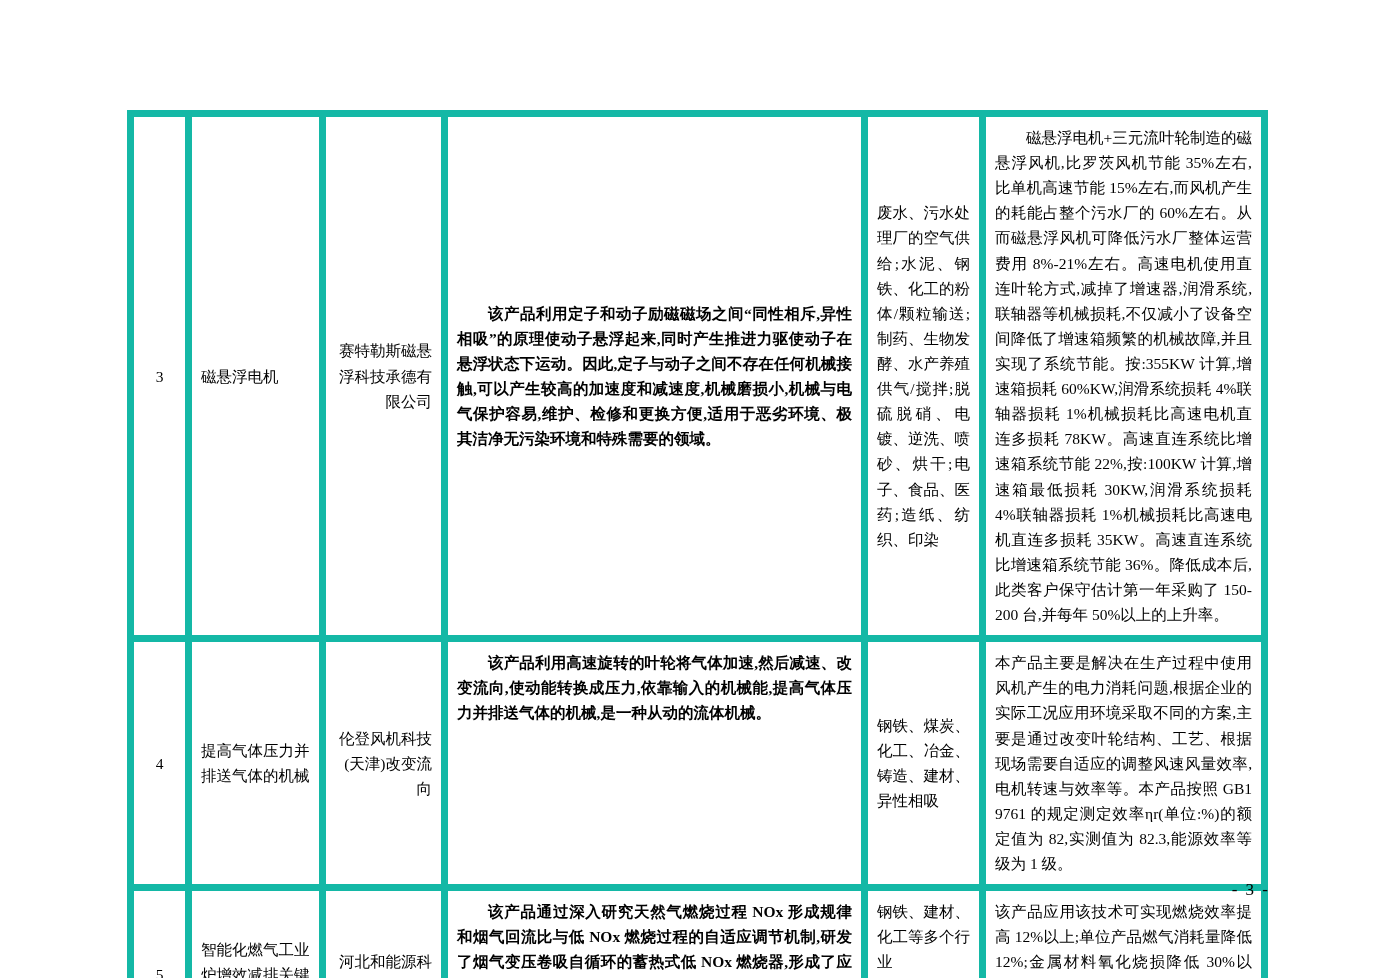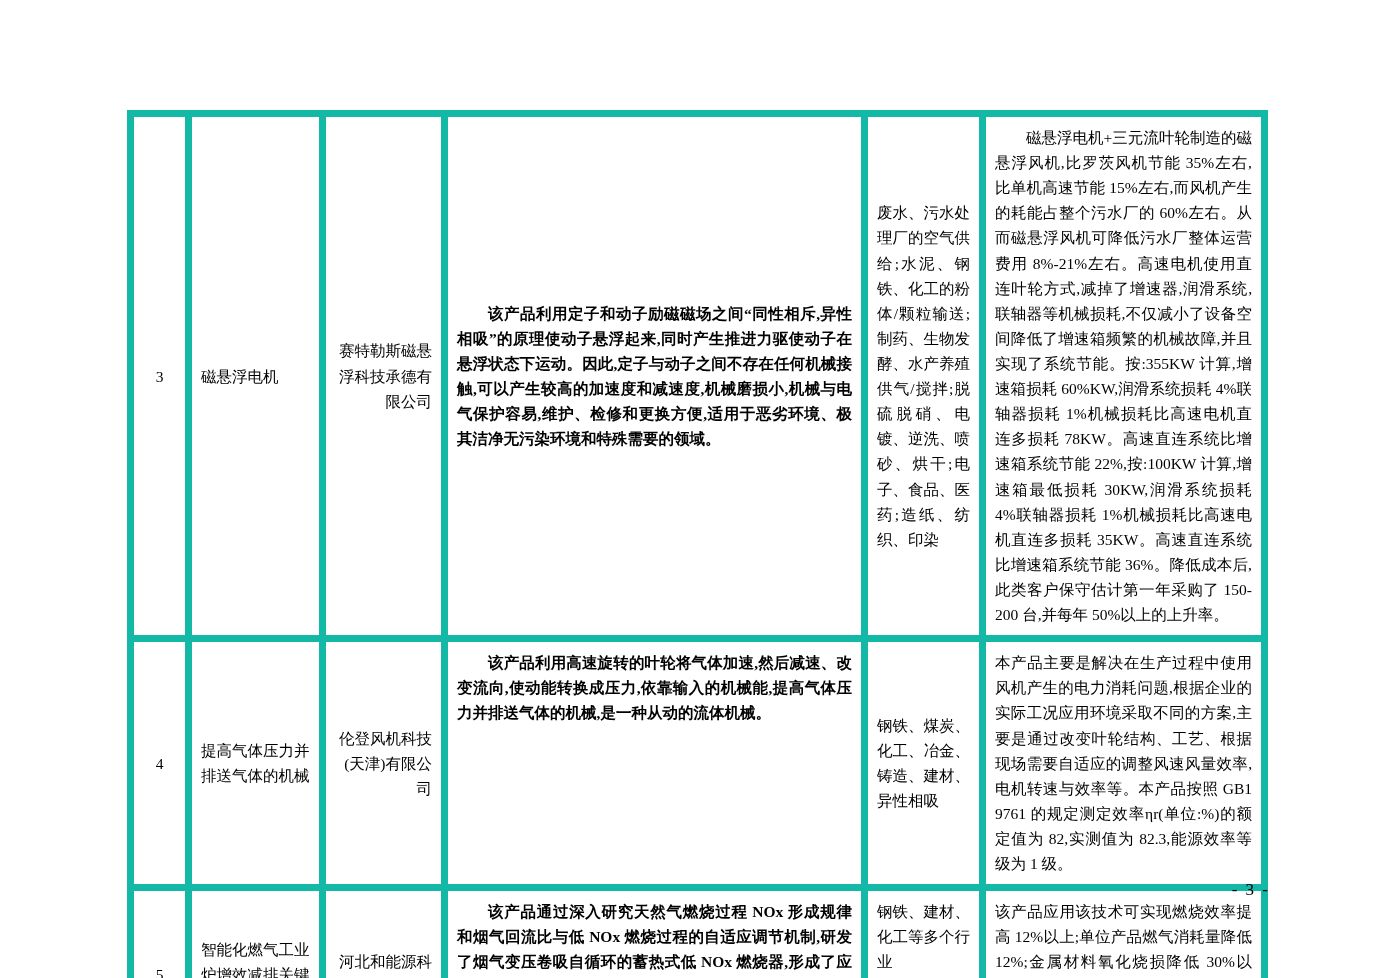--- a/index.html
+++ b/index.html
@@ -128,21 +128,21 @@
         <td class="idx">3</td>
         <td class="name">磁悬浮电机</td>
         <td class="org">赛特勒斯磁悬浮科技承德有限公司</td>
         <td class="desc">该产品利用定子和动子励磁磁场之间“同性相斥,异性相吸”的原理使动子悬浮起来,同时产生推进力驱使动子在悬浮状态下运动。因此,定子与动子之间不存在任何机械接触,可以产生较高的加速度和减速度,机械磨损小,机械与电气保护容易,维护、检修和更换方便,适用于恶劣环境、极其洁净无污染环境和特殊需要的领域。</td>
         <td class="field">废水、污水处理厂的空气供给;水泥、钢铁、化工的粉体/颗粒输送;制药、生物发酵、水产养殖供气/搅拌;脱硫脱硝、电镀、逆洗、喷砂、烘干;电子、食品、医药;造纸、纺织、印染</td>
         <td class="eff">磁悬浮电机+三元流叶轮制造的磁悬浮风机,比罗茨风机节能 35%左右,比单机高速节能 15%左右,而风机产生的耗能占整个污水厂的 60%左右。从而磁悬浮风机可降低污水厂整体运营费用 8%-21%左右。高速电机使用直连叶轮方式,减掉了增速器,润滑系统,联轴器等机械损耗,不仅减小了设备空间降低了增速箱频繁的机械故障,并且实现了系统节能。按:355KW 计算,增速箱损耗 60%KW,润滑系统损耗 4%联轴器损耗 1%机械损耗比高速电机直连多损耗 78KW。高速直连系统比增速箱系统节能 22%,按:100KW 计算,增速箱最低损耗 30KW,润滑系统损耗 4%联轴器损耗 1%机械损耗比高速电机直连多损耗 35KW。高速直连系统比增速箱系统节能 36%。降低成本后,此类客户保守估计第一年采购了 150-200 台,并每年 50%以上的上升率。</td>
       </tr>
       <tr class="row-4">
         <td class="idx">4</td>
         <td class="name">提高气体压力并排送气体的机械</td>
-        <td class="org">伦登风机科技(天津)有限公司</td>
+        <td class="org">伦登风机科技(天津)改变流向</td>
         <td class="desc">该产品利用高速旋转的叶轮将气体加速,然后减速、改变流向,使动能转换成压力,依靠输入的机械能,提高气体压力并排送气体的机械,是一种从动的流体机械。</td>
         <td class="field">钢铁、煤炭、化工、冶金、铸造、建材、异性相吸</td>
         <td class="eff noindent">本产品主要是解决在生产过程中使用风机产生的电力消耗问题,根据企业的实际工况应用环境采取不同的方案,主要是通过改变叶轮结构、工艺、根据现场需要自适应的调整风速风量效率,电机转速与效率等。本产品按照 GB19761 的规定测定效率ηr(单位:%)的额定值为 82,实测值为 82.3,能源效率等级为 1 级。</td>
       </tr>
       <tr class="row-5">
         <td class="idx">5</td>
         <td class="name">智能化燃气工业炉增效减排关键技术装备及应用</td>
         <td class="org">河北和能源科技有限公司</td>
         <td class="desc">该产品通过深入研究天然气燃烧过程 NOx 形成规律和烟气回流比与低 NOx 燃烧过程的自适应调节机制,研发了烟气变压卷吸自循环的蓄热式低 NOx 燃烧器,形成了应用于冶金行业的智能化燃气工业炉增效减排关键技术装备。通过示范推广应用,实现了</td>
         <td class="field">钢铁、建材、化工等多个行业</td>

